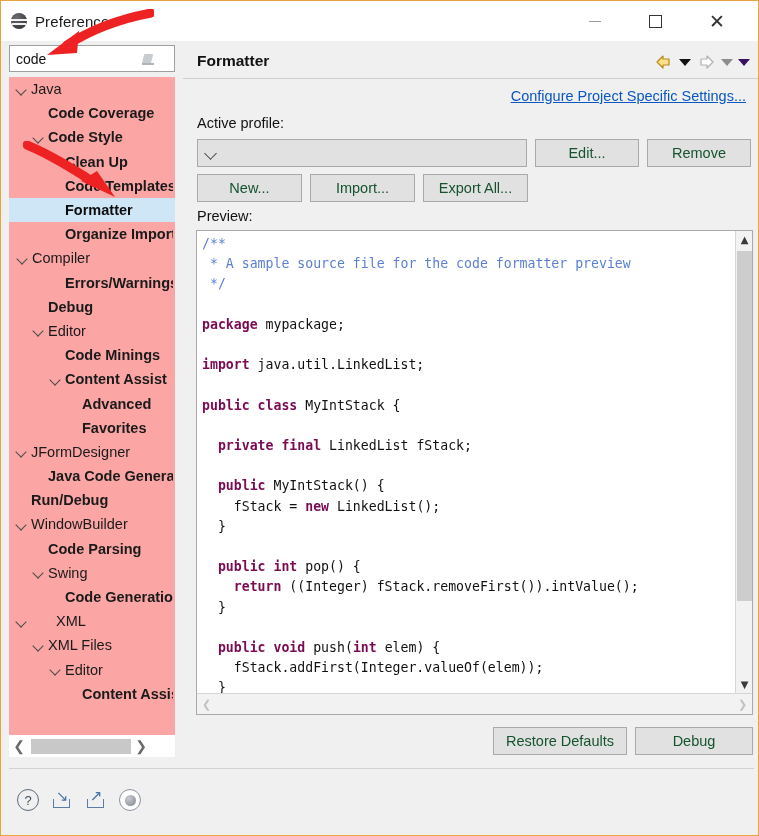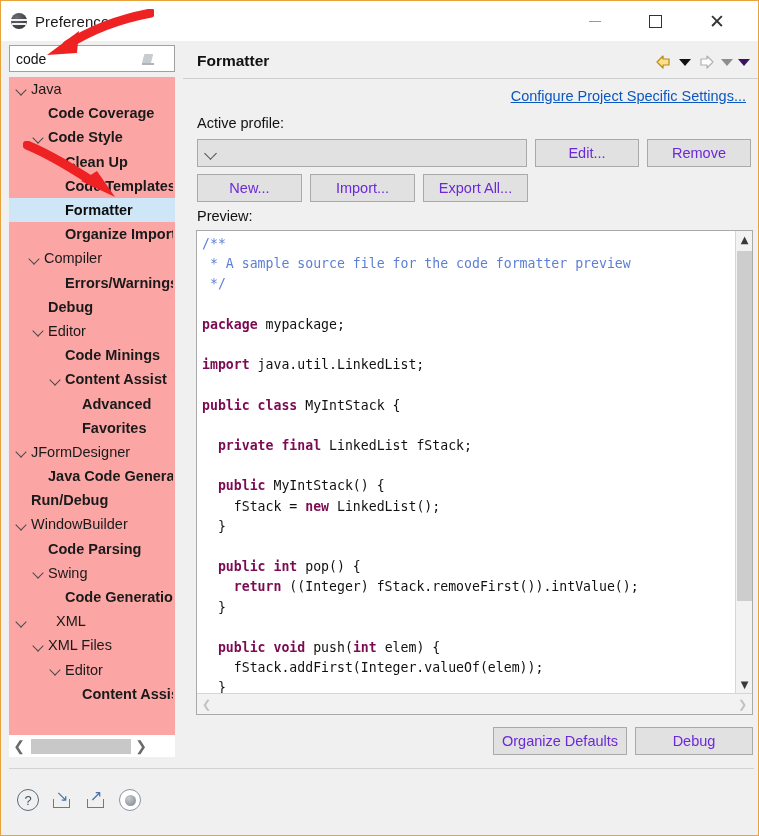--- a/index.html
+++ b/index.html
@@ -172,21 +172,21 @@
   #combo .chev::after {
     content: ""; position: absolute; left: 8px; top: 9px;
     width: 8px; height: 8px;
     border-right: 1.5px solid #4a4a4a; border-bottom: 1.5px solid #4a4a4a;
     transform: rotate(45deg);
   }
 
   .btn {
     background: #e1e1e1; border: 1px solid #a9a9a9;
     font-family: "Liberation Sans", sans-serif; font-size: 14.5px;
-    color: #6d28d9; display: flex; align-items: center; justify-content: center;
+    color: #14532d; display: flex; align-items: center; justify-content: center;
     position: absolute;
   }
   #btn-edit   { left: 352px; top: 98px; width: 104px; height: 28px; }
   #btn-remove { left: 464px; top: 98px; width: 104px; height: 28px; }
   #btn-new    { left: 14px;  top: 133px; width: 105px; height: 28px; }
   #btn-import { left: 127px; top: 133px; width: 105px; height: 28px; }
   #btn-export { left: 240px; top: 133px; width: 105px; height: 28px; }
 
   #lbl-preview {
     position: absolute; left: 14px; top: 167px;
@@ -314,21 +314,21 @@
           <span class="lbl">Code Templates</span>
         </div>
         <div class="tree-item bold sel" style="padding-left: 40px;">
           <span class="twisty"></span>
           <span class="lbl">Formatter</span>
         </div>
         <div class="tree-item bold" style="padding-left: 40px;">
           <span class="twisty"></span>
           <span class="lbl">Organize Imports</span>
         </div>
-        <div class="tree-item" style="padding-left: 7px; margin-left: 12px;">
+        <div class="tree-item" style="padding-left: 7px;">
           <span class="twisty open"></span>
           <span class="lbl">Compiler</span>
         </div>
         <div class="tree-item bold" style="padding-left: 40px;">
           <span class="twisty"></span>
           <span class="lbl">Errors/Warnings</span>
         </div>
         <div class="tree-item bold" style="padding-left: 23px;">
           <span class="twisty"></span>
           <span class="lbl">Debug</span>
@@ -443,21 +443,21 @@
         <div class="sb-arr">▲</div>
         <div id="pv-vthumb"></div>
         <div class="sb-arr" style="position:absolute;bottom:0;left:0;">▼</div>
       </div>
       <div id="pv-hscroll">
         <div class="sb-arr">❮</div>
         <div class="sb-arr">❯</div>
       </div>
     </div>
 
-    <div class="btn" id="btn-restore">Organize Defaults</div>
+    <div class="btn" id="btn-restore">Restore Defaults</div>
     <div class="btn" id="btn-apply">Debug</div>
   </div>
 
   <div id="footer-sep"></div>
   <div id="footer">
     <div id="foot-icons">
       <div class="fico" id="ico-help">?</div>
       <div class="fico" id="ico-import">
         <span class="ar">↘</span>
           <span class="tray"></span>

